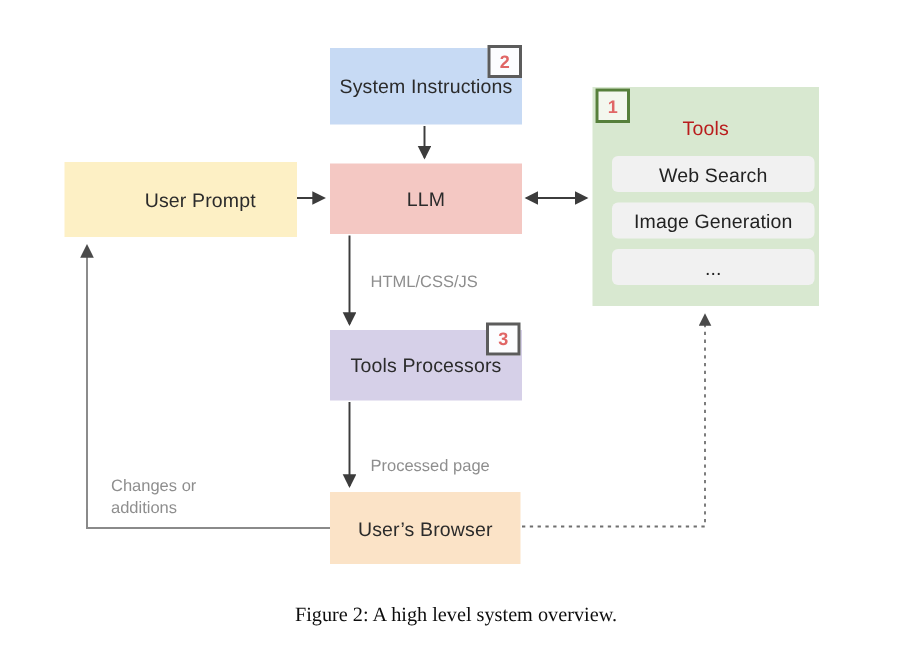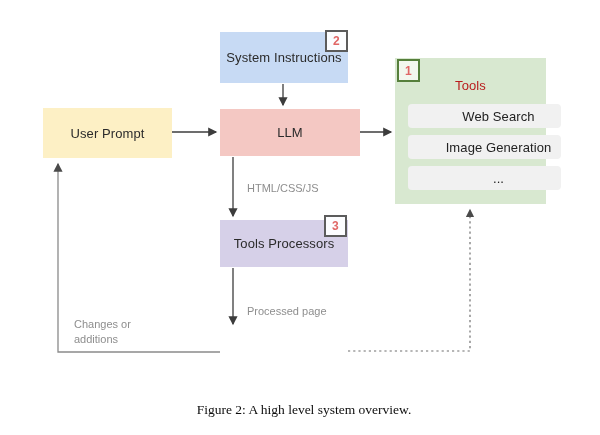--- a/index.html
+++ b/index.html
@@ -9,29 +9,29 @@
   }
   .wires{position:absolute;left:0;top:0;width:600px;height:435px;}
   .wire{fill:none;stroke:#3c3c3c;stroke-width:1.3;}
   .wire.gray{stroke:#8a8a8a;}
   .wire.dotted{stroke:#6f6f6f;stroke-width:1.2;stroke-dasharray:2.2,3;}
   .node{
     position:absolute;display:flex;align-items:center;justify-content:center;
     font-size:13px;color:#2b2b2b;letter-spacing:.1px;
   }
   .node-si{left:220px;top:32px;width:128px;height:51px;}
-  .node-up{left:43px;top:108px;width:129px;height:50px;}
-  .node-llm{left:220px;top:109px;width:140px;height:47px;}
+  .node-up{left:43px;top:108px;width:129px;height:50px;padding-left:26px;}
+  .node-llm{left:220px;top:109px;width:128px;height:47px;}
   .node-pp{left:220px;top:220px;width:128px;height:47px;}
   .node-ub{left:220px;top:328px;width:127px;height:48px;}
   .node-tools{left:395px;top:58px;width:151px;height:146px;display:block;}
   .tools-title{position:absolute;top:20px;left:0;width:100%;text-align:center;font-size:13px;color:#b91c1c;}
   .tool-item{
-    position:absolute;left:13px;width:125px;height:24px;border-radius:4px;
-    display:flex;align-items:center;justify-content:center;font-size:13px;color:#222;padding-left:28px;
+    position:absolute;left:13px;width:135px;height:24px;border-radius:4px;
+    display:flex;align-items:center;justify-content:center;font-size:13px;color:#222;
   }
   .tool-item.i0{top:46px;}
   .tool-item.i1{top:77px;text-align:right;}
   .tool-item.i2{top:108px;}
   .badge{
     position:absolute;width:19px;height:18px;display:flex;align-items:center;justify-content:center;
     font-size:12px;font-weight:700;
   }
   .badge-dark{border:2px solid #5c5c5c;background:#fcfdff;}
   .badge-green{border:2px solid #567f3b;background:#f3f7ee;}
@@ -82,20 +82,23 @@
 
   <div class="node node-llm" style="background-color: rgb(244, 200, 195);">
     <span>LLM</span>
   </div>
 
   <div class="node node-pp" style="background-color: rgb(214, 208, 232);">
     <span>Tools Processors</span>
     <span class="badge badge-dark badge-pp" style="color: rgb(224, 102, 102);">3</span>
   </div>
 
+  <div class="node node-ub" style="background-color: rgb(251, 227, 199);">
+    <span>User’s Browser</span>
+  </div>
 
   <div class="node node-tools" style="background-color: rgb(216, 232, 208);">
     <span class="badge badge-green badge-tools" style="color: rgb(224, 102, 102);">1</span>
     <div class="tools-title">Tools</div>
     <div class="tool-item i0" style="background-color: rgb(241, 241, 241);">Web Search</div>
     <div class="tool-item i1" style="background-color: rgb(241, 241, 241);">Image Generation</div>
     <div class="tool-item i2" style="background-color: rgb(241, 241, 241);">...</div>
   </div>
 
   <div class="elabel elabel-html">HTML/CSS/JS</div>

